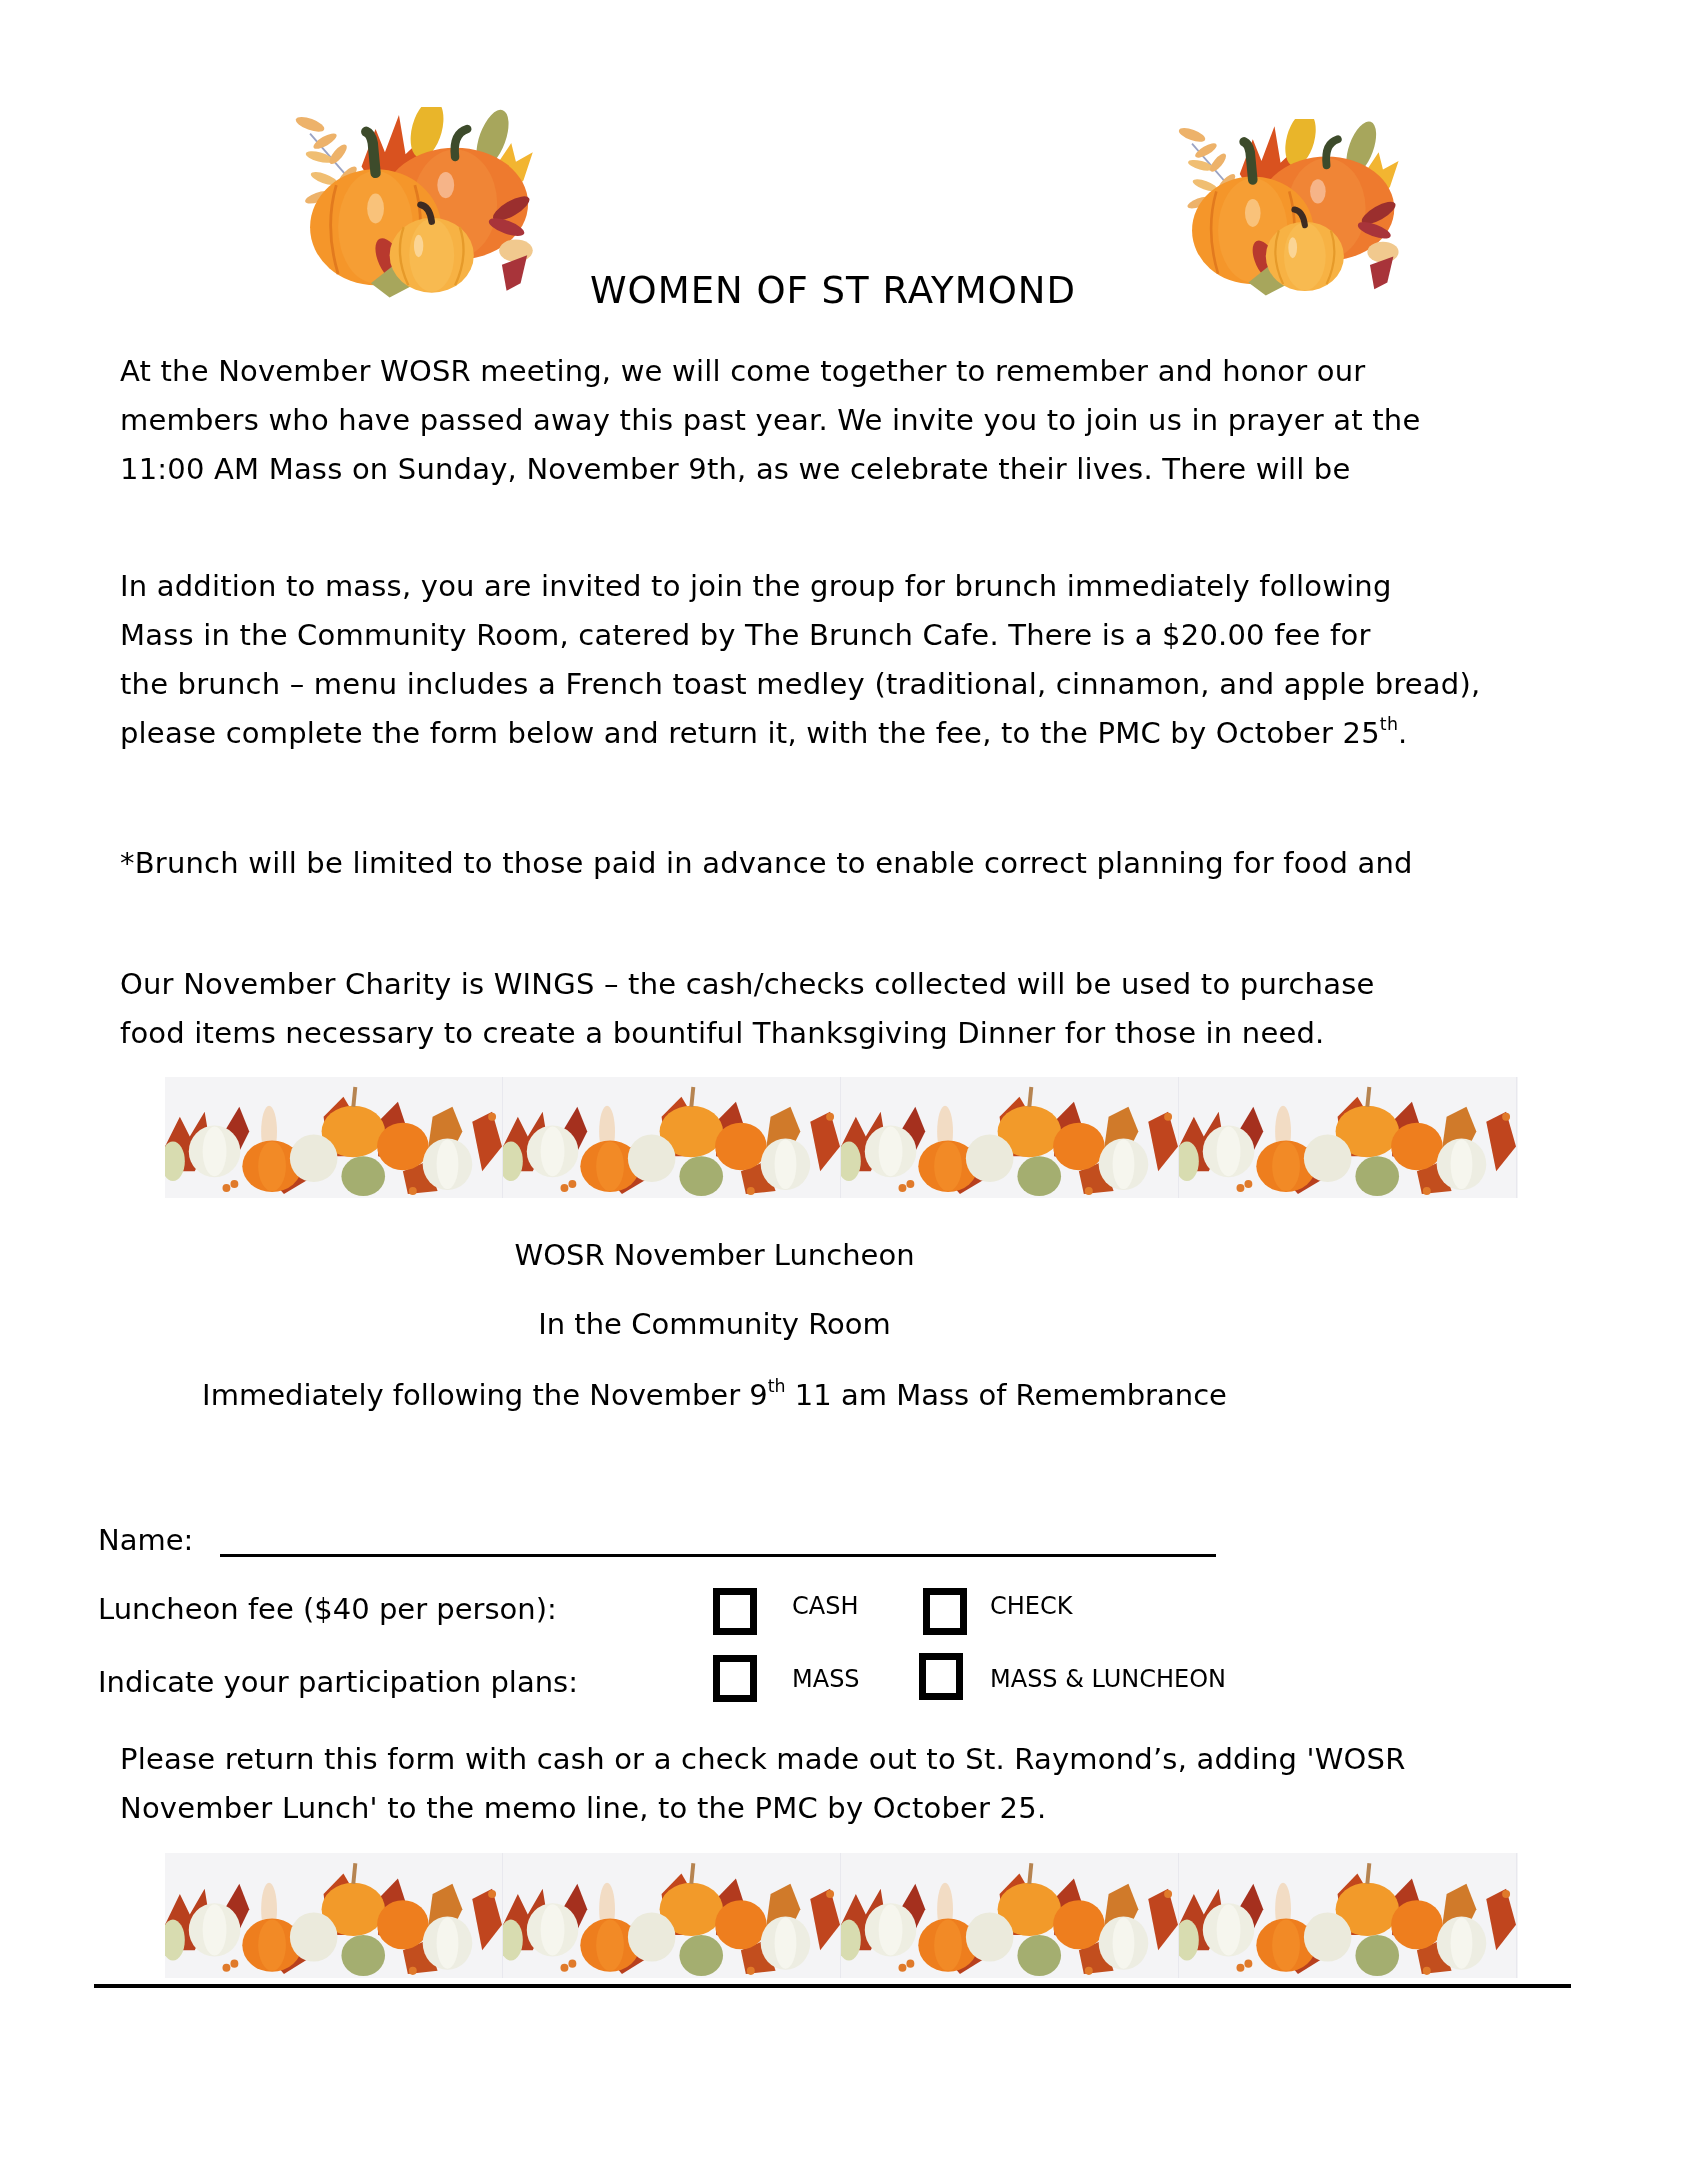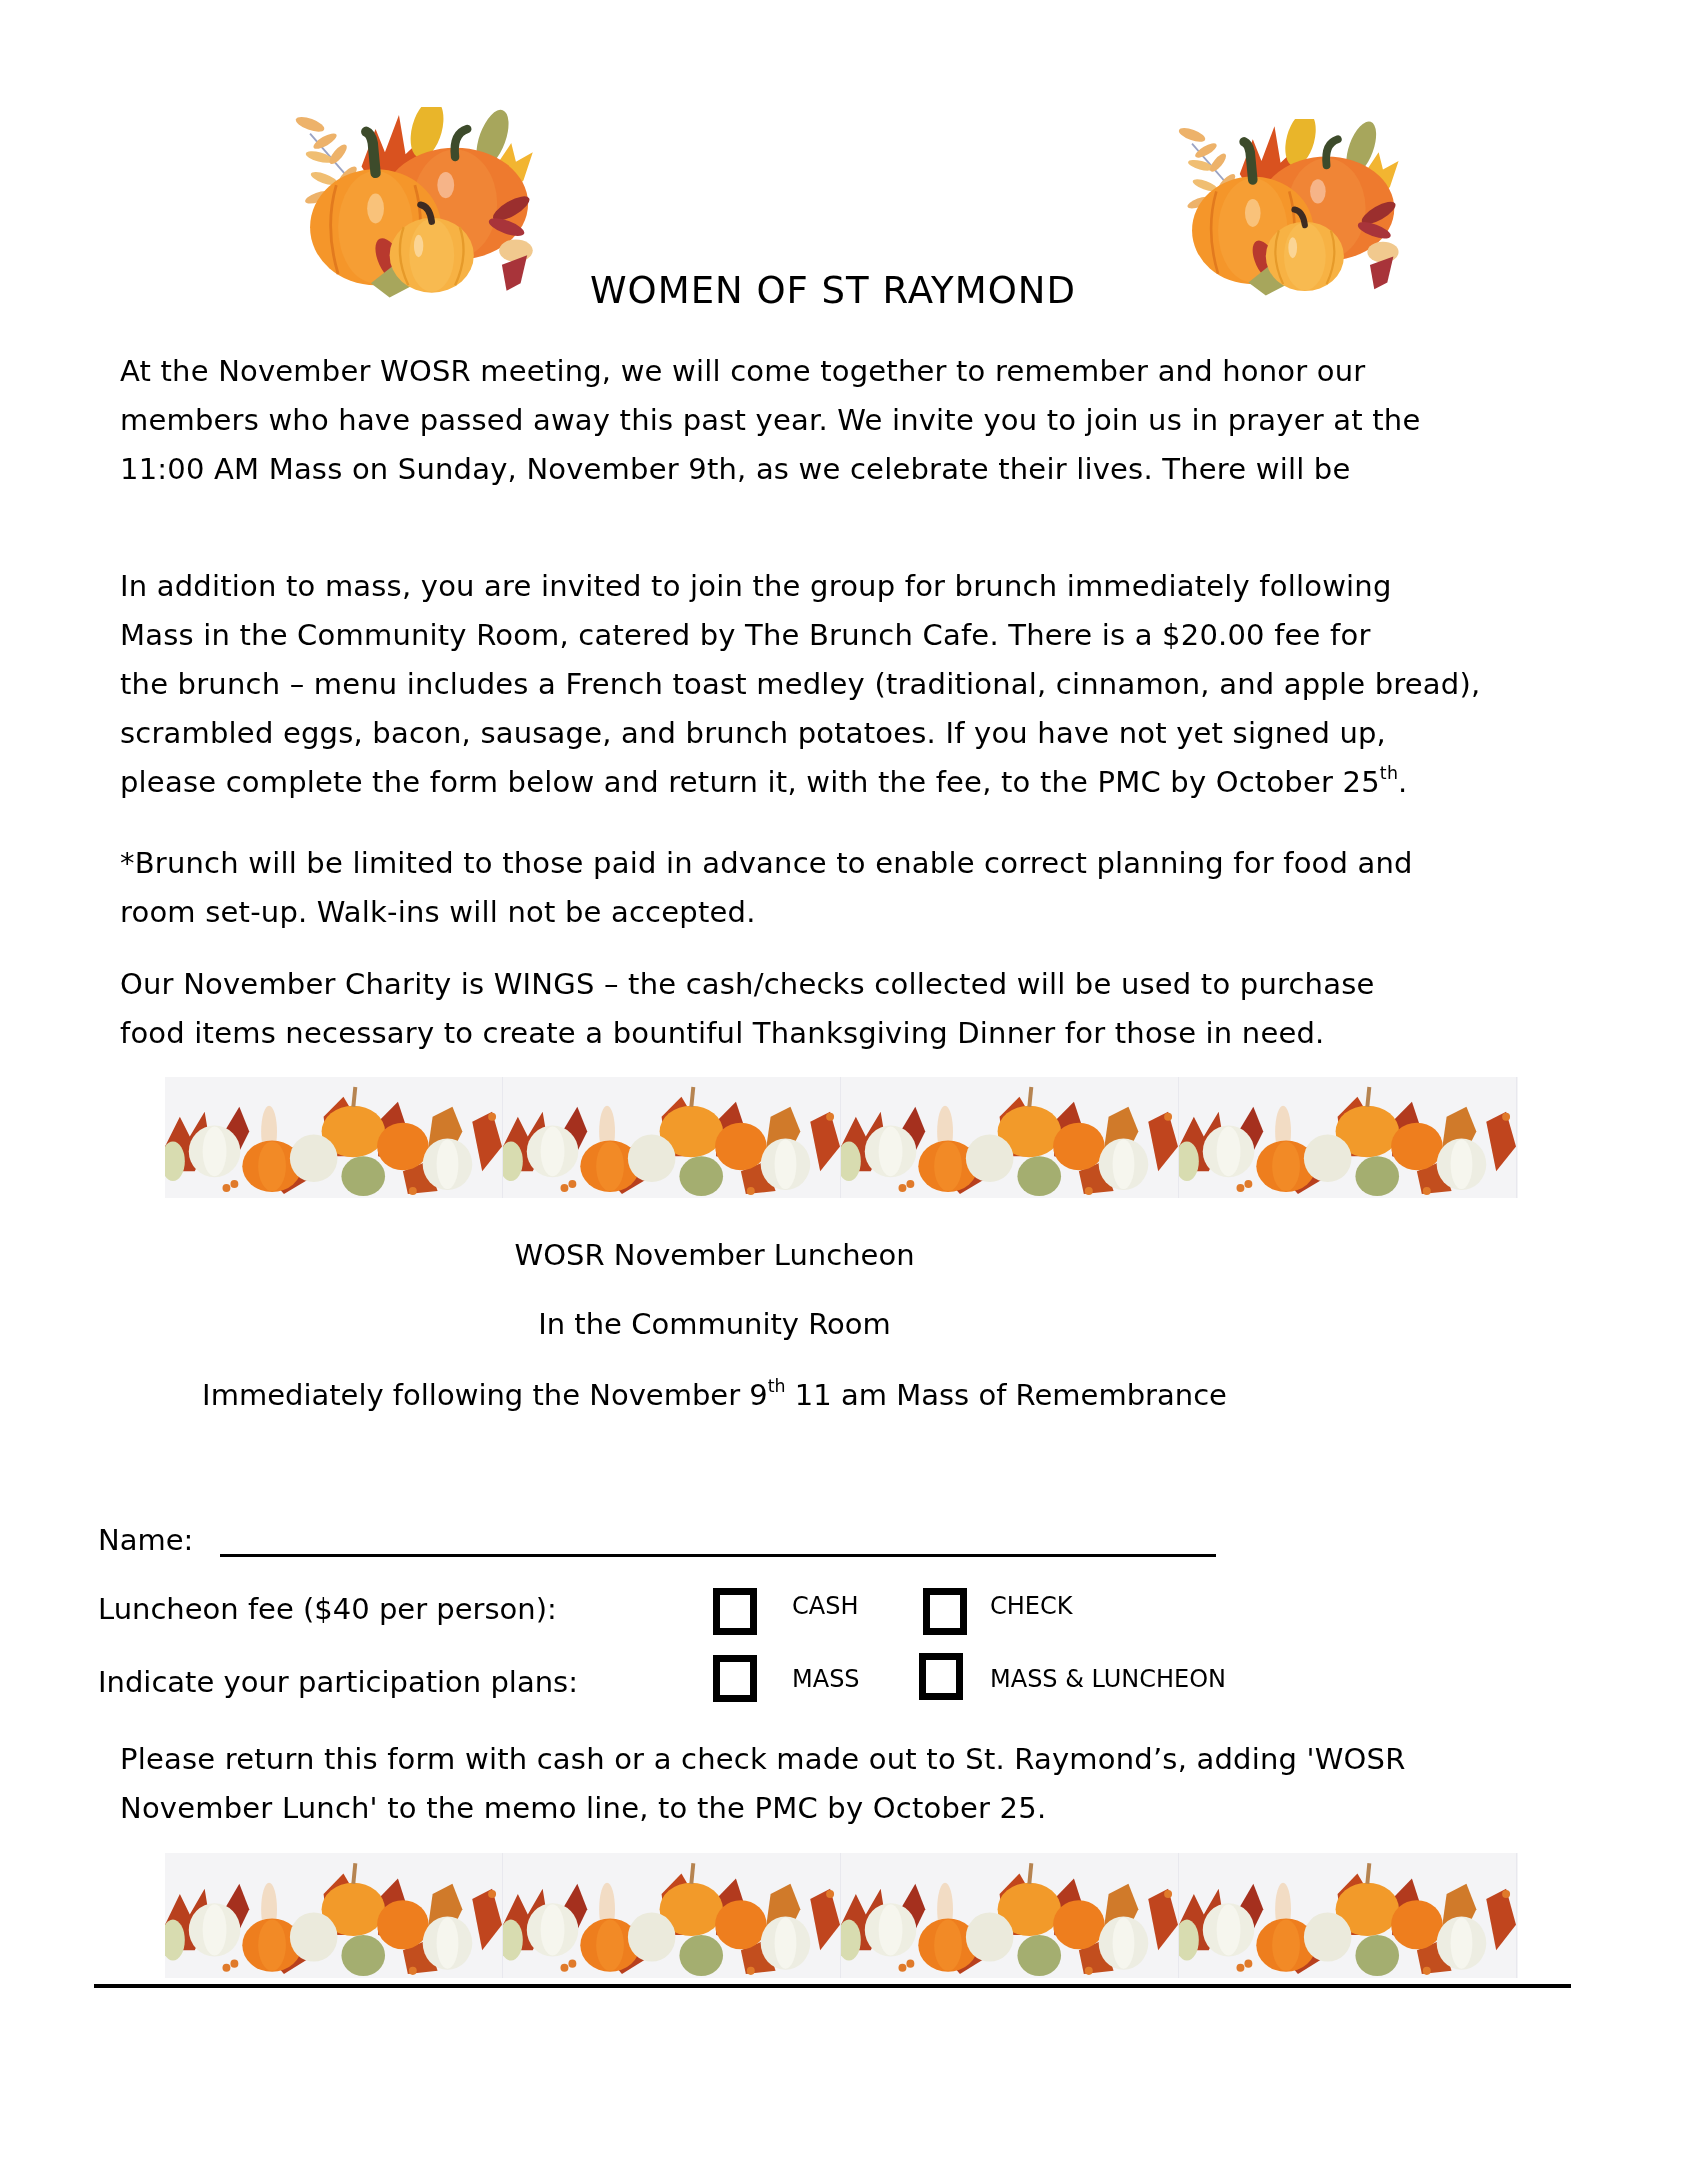--- a/index.html
+++ b/index.html
@@ -128,27 +128,25 @@
 <div class="body-text" style="top:347px;">
   <div>At the November WOSR meeting, we will come together to remember and honor our</div>
   <div>members who have passed away this past year.  We invite you to join us in prayer at the</div>
   <div>11:00 AM Mass on Sunday, November 9th, as we celebrate their lives. There will be</div>
 </div>
 
 <div class="body-text" style="top:562px;">
   <div>In addition to mass, you are invited to join the group for brunch immediately following</div>
   <div>Mass in the Community Room, catered by The Brunch Cafe.  There is a $20.00 fee for</div>
   <div>the brunch – menu includes a French toast medley (traditional, cinnamon, and apple bread),</div>
-  <div>scrambled eggs, bacon, sausage, and brunch potatoes. If you have not yet signed up,</div>
   <div><span>please complete the form below and return it, with the fee, to the PMC by October 25</span><sup>th</sup><span>.</span></div>
 </div>
 
 <div class="body-text" style="top:839px;">
   <div>*Brunch will be limited to those paid in advance to enable correct planning for food and</div>
-  <div>room set-up.   Walk-ins will not be accepted.</div>
 </div>
 
 <div class="body-text" style="top:960px;">
   <div>Our November Charity is WINGS – the cash/checks collected will be used to purchase</div>
   <div>food items necessary to create a bountiful Thanksgiving Dinner for those in need.</div>
 </div>
 
 <div class="banner" style="top:1077px;">
   <div class="tile"><svg width="338" height="121" viewBox="0 0 341 122">
         <use href="#garland-tile"></use>

